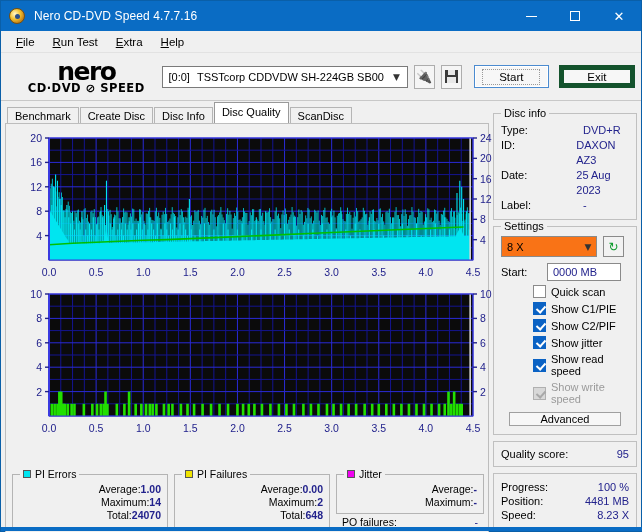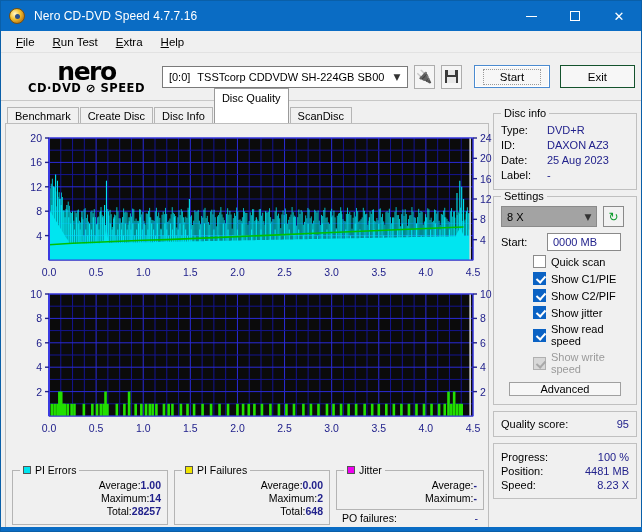--- a/index.html
+++ b/index.html
@@ -109,21 +109,21 @@
   .save-ic {
     width: 13px; height: 13px; background: #3b3b3b; position: relative;
   }
   .save-ic::before {
     content:""; position:absolute; left:3px; top:0; width:7px; height:5px; background:#e8e8e8;
   }
   .save-ic::after {
     content:""; position:absolute; left:2px; bottom:0; width:9px; height:6px; background:#e8e8e8;
   }
   .bigbtn {
-    height: 23px; border: 1px solid #14532d; background: #f7f7f7;
+    height: 23px; border: 5px solid #14532d; background: #f7f7f7;
     font-size: 11.5px; display:flex; align-items:center; justify-content:center;
   }
   .bigbtn.start { width: 86px; margin-left: 12px; border:1px solid #4b8bd0; outline:none;
      box-shadow: inset 0 0 0 1px #ffffff; }
   .bigbtn.start .inner { border:1px dotted #9a9a9a; padding: 1px 16px; }
   .bigbtn.exit { width: 86px; margin-left: 10px; }
 
   
   .content { flex: 1; display: flex; position: relative; }
   .left { width: 490px; position: relative; }
@@ -137,21 +137,21 @@
   }
   .tab {
     border: 1px solid #b5b5b5; border-bottom: none;
     background: #f0f0f0;
     padding: 2px 7px 2px 7px;
     margin-right: 1px;
     height: 17px;
     color:#000;
   }
   .tab.active {
-    background: #ffffff; height: 36px; padding-top: 3px; font-weight: normal;
+    background: #ffffff; height: 22px; padding-top: 3px; font-weight: normal;
     border-color:#9a9a9a;
   }
   .tabpanel {
     position: absolute; left: 4px; top: 22px; right: 2px; bottom: 2px;
     background: #f0f0f0; border: 1px solid #bdbdbd;
   }
 
   
   .chart-wrap { position: absolute; }
   .chart-wrap svg { display:block; }
@@ -180,26 +180,26 @@
 
   
   .rgroup {
     border: 1px solid #c0c0c0; background:#f0f0f0;
     position: relative; margin-bottom: 6px; padding: 9px 7px 6px 7px;
   }
   .rgroup > .cap {
     position:absolute; top:-7px; left:7px; background:#f0f0f0; padding:0 3px;
     font-size: 11px; color:#000;
   }
-  .irow { display:flex; font-size: 11px; line-height: 15px; }
+  .irow { display:flex; font-size: 11px; line-height: 15px; gap: 36px; }
   .irow .k { width: 46px; color:#000; }
   .irow .v { color:#22228c; }
 
   .speed-sel {
-    height: 21px; width: 96px; border:1px solid #8a8a8a; background:#a3a3a3;
+    height: 21px; width: 96px; border:1px solid #8a8a8a; background:#f97316;
     display:flex; align-items:center; font-size:11px; padding-left:5px;
     position:relative;
   }
   .speed-sel .sv { flex:1; }
   .refresh-btn {
     width:21px; height:21px; border:1px solid #8a8a8a; background:#f2f2f2;
     display:flex; align-items:center; justify-content:center; margin-left:6px;
   }
   .refresh-ic { color:#0a9a2a; font-size:12px; line-height:1; }
 
@@ -1083,21 +1083,21 @@
             <div class="row">
               <span class="k">Average:</span>
               <span class="v">1.00</span>
             </div>
             <div class="row">
               <span class="k">Maximum:</span>
               <span class="v">14</span>
             </div>
             <div class="row">
               <span class="k">Total:</span>
-              <span class="v">28257</span>
+              <span class="v">24070</span>
             </div>
           </div>
 
           <div class="gbox" style="width:156px;">
             <div class="cap">
               <span class="swatch" style="background:#f0e400;"></span>
               <span>PI Failures</span>
             </div>
             <div class="row">
               <span class="k">Average:</span>

